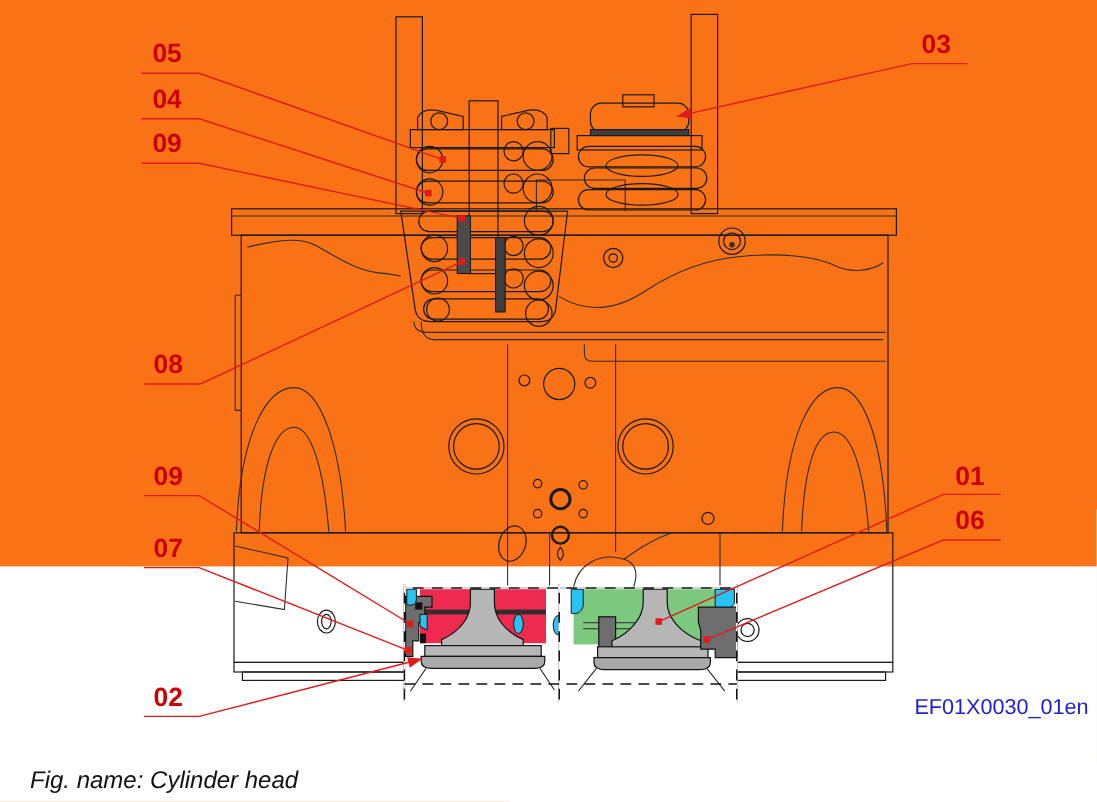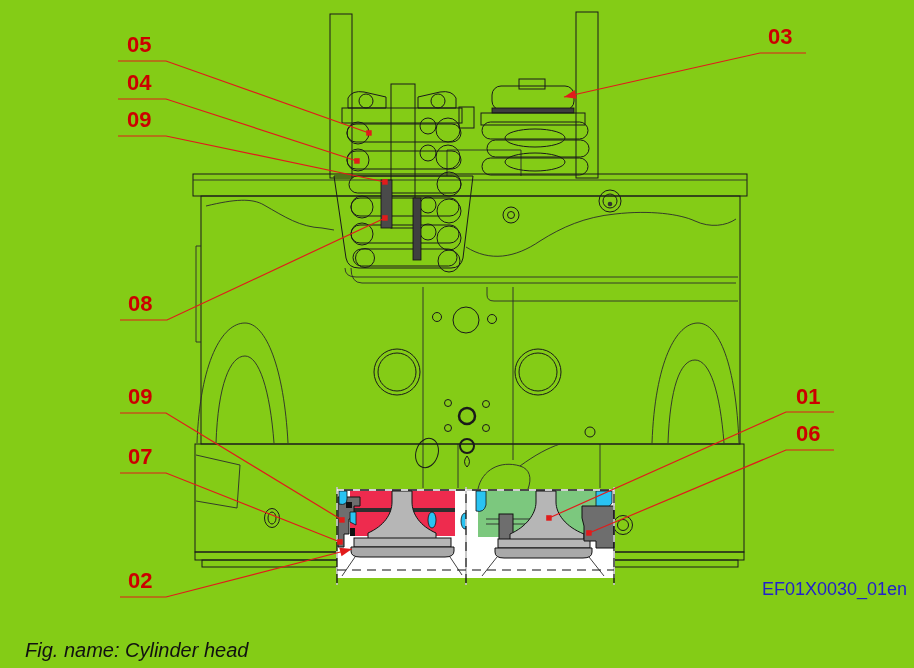--- a/index.html
+++ b/index.html
@@ -1,17 +1,17 @@
 <!DOCTYPE html>
 <html><head>
 <meta charset="utf-8">
 <style>
   html,body{margin:0;padding:0;background:#ffffff;}
   body{width:914px;height:668px;overflow:hidden;font-family:"Liberation Sans",sans-serif;}
-  #stage{position:relative;width:914px;height:668px;background:#84cc16;}
+  #stage{position:relative;width:914px;height:472px;background:#f97316;}
   svg{display:block;}
   .outline{fill:none;stroke:#1a1a1a;stroke-width:1;}
   .thin{fill:none;stroke:#2b2b2b;stroke-width:0.9;}
   .callout-text{font-family:"Liberation Sans",sans-serif;font-size:22px;font-weight:bold;}
   .code-text{font-family:"Liberation Sans",sans-serif;font-size:18px;}
   .caption-text{font-family:"Liberation Sans",sans-serif;font-size:20px;font-style:italic;fill:#111111;}
 </style>
 </head>
 <body>
 

